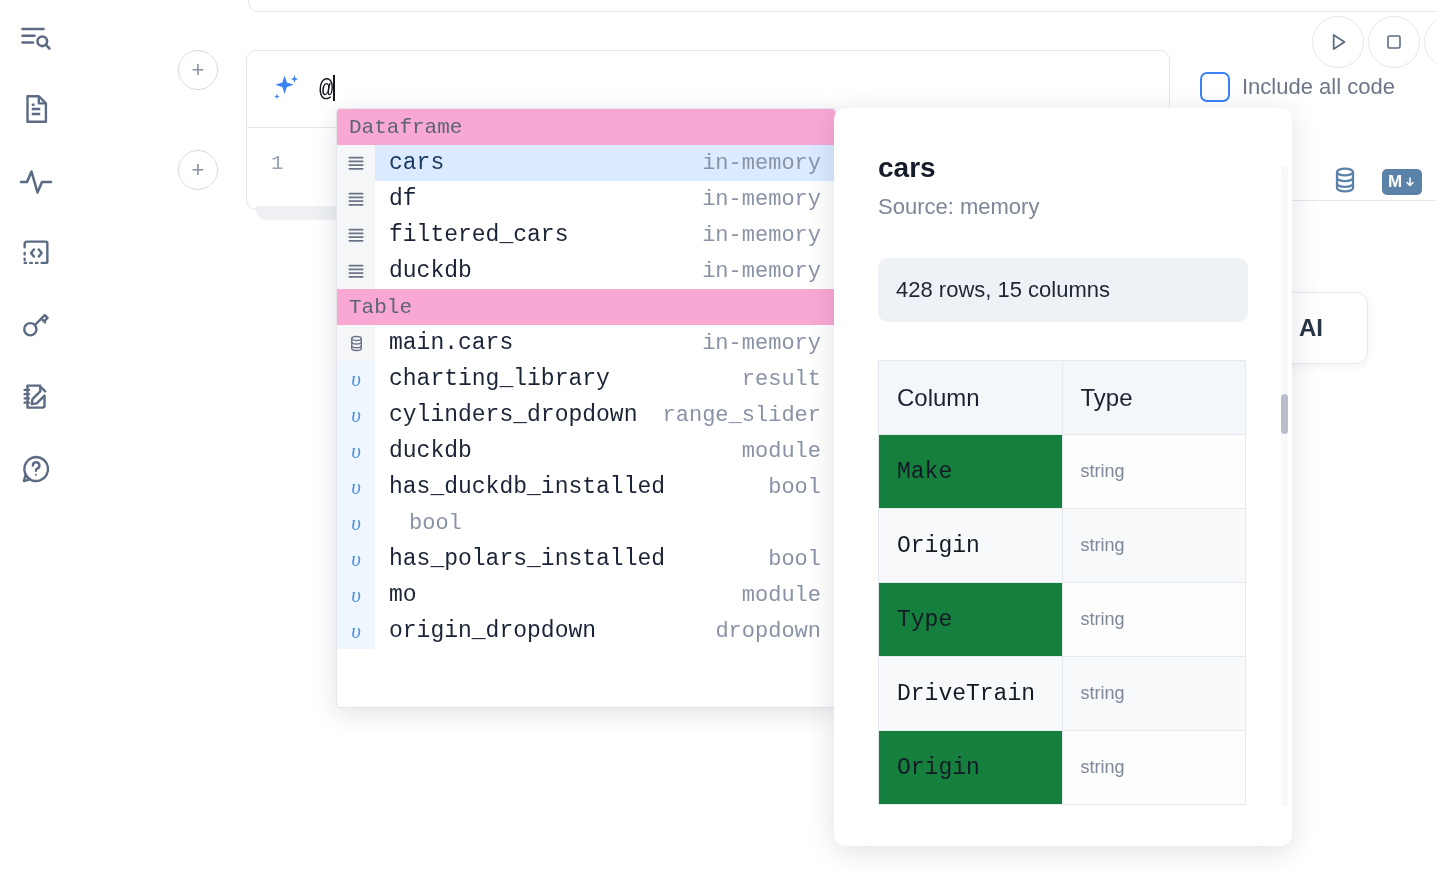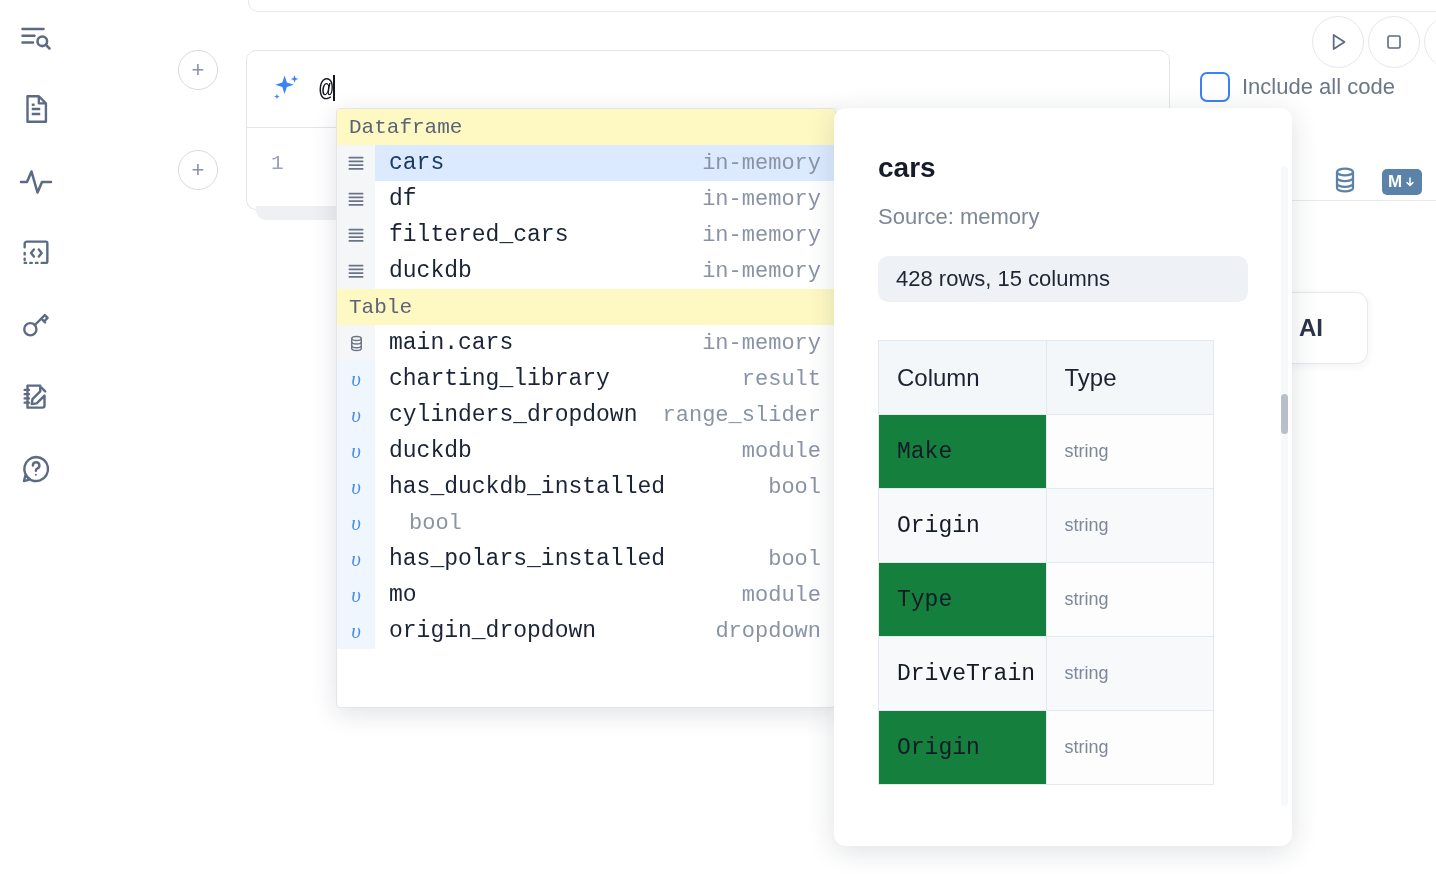--- a/index.html
+++ b/index.html
@@ -112,21 +112,21 @@
   }
 
   
   .ac {
     position: absolute; left: 336px; top: 108px; width: 500px; height: 600px;
     background: #ffffff; border: 1px solid #e3e5e9; border-radius: 4px;
     box-shadow: 0 6px 26px rgba(24,34,58,.13);
     overflow: hidden; z-index: 20;
   }
   .ac-section {
-    height: 36px; background: #fef9c3; display: flex; align-items: center;
+    height: 36px; background: #f9a8d4; display: flex; align-items: center;
     padding-left: 12px;
     font-family: "Liberation Mono", monospace; font-size: 21px; color: #5b6477;
   }
   .ac-item {
     height: 36px; display: flex; align-items: center; background: #fff;
     cursor: pointer; position: relative;
   }
   .ac-item.sel .ac-label-wrap { background: #dbeafe; }
   .ac-gutter {
     width: 38px; height: 36px; flex: 0 0 38px;
@@ -153,28 +153,28 @@
 
   
   .preview {
     position: absolute; left: 834px; top: 108px; width: 458px; height: 738px;
     background: #ffffff; border-radius: 12px;
     box-shadow: 0 5px 28px rgba(24,34,58,.14);
     z-index: 25; overflow: hidden;
   }
   .pv-inner { padding: 44px 44px 0 44px; position: relative; height: 100%; }
   .pv-title { font-size: 28px; font-weight: bold; color: #151b28; }
-  .pv-source { margin-top: 20px; font-size: 22px; color: #7d8798; }
+  .pv-source { margin-top: 10px; font-size: 22px; color: #7d8798; }
   .pv-shape {
-    margin-top: 26px; background: #eef2f7; border-radius: 10px;
-    height: 46px; display: flex; align-items: center; padding-left: 18px;
+    margin-top: 38px; background: #eef2f7; border-radius: 10px;
+    height: 64px; display: flex; align-items: center; padding-left: 18px;
     font-size: 22px; color: #1f2633;
   }
   .pv-table {
-    margin-top: 38px; width: 336px; border: 1px solid #e4e9f0;
+    margin-top: 38px; width: 368px; border: 1px solid #e4e9f0;
     border-collapse: collapse; table-layout: fixed;
   }
   .pv-table th, .pv-table td {
     border: 1px solid #e4e9f0; height: 74px; padding: 0 0 0 18px; text-align: left;
   }
   .pv-table th {
     background: #f4f7fa; font-weight: normal; font-size: 24px; color: #1b2230;
   }
   .pv-table td.col {
     font-family: "Liberation Mono", monospace; font-size: 23px; color: #141a26;

